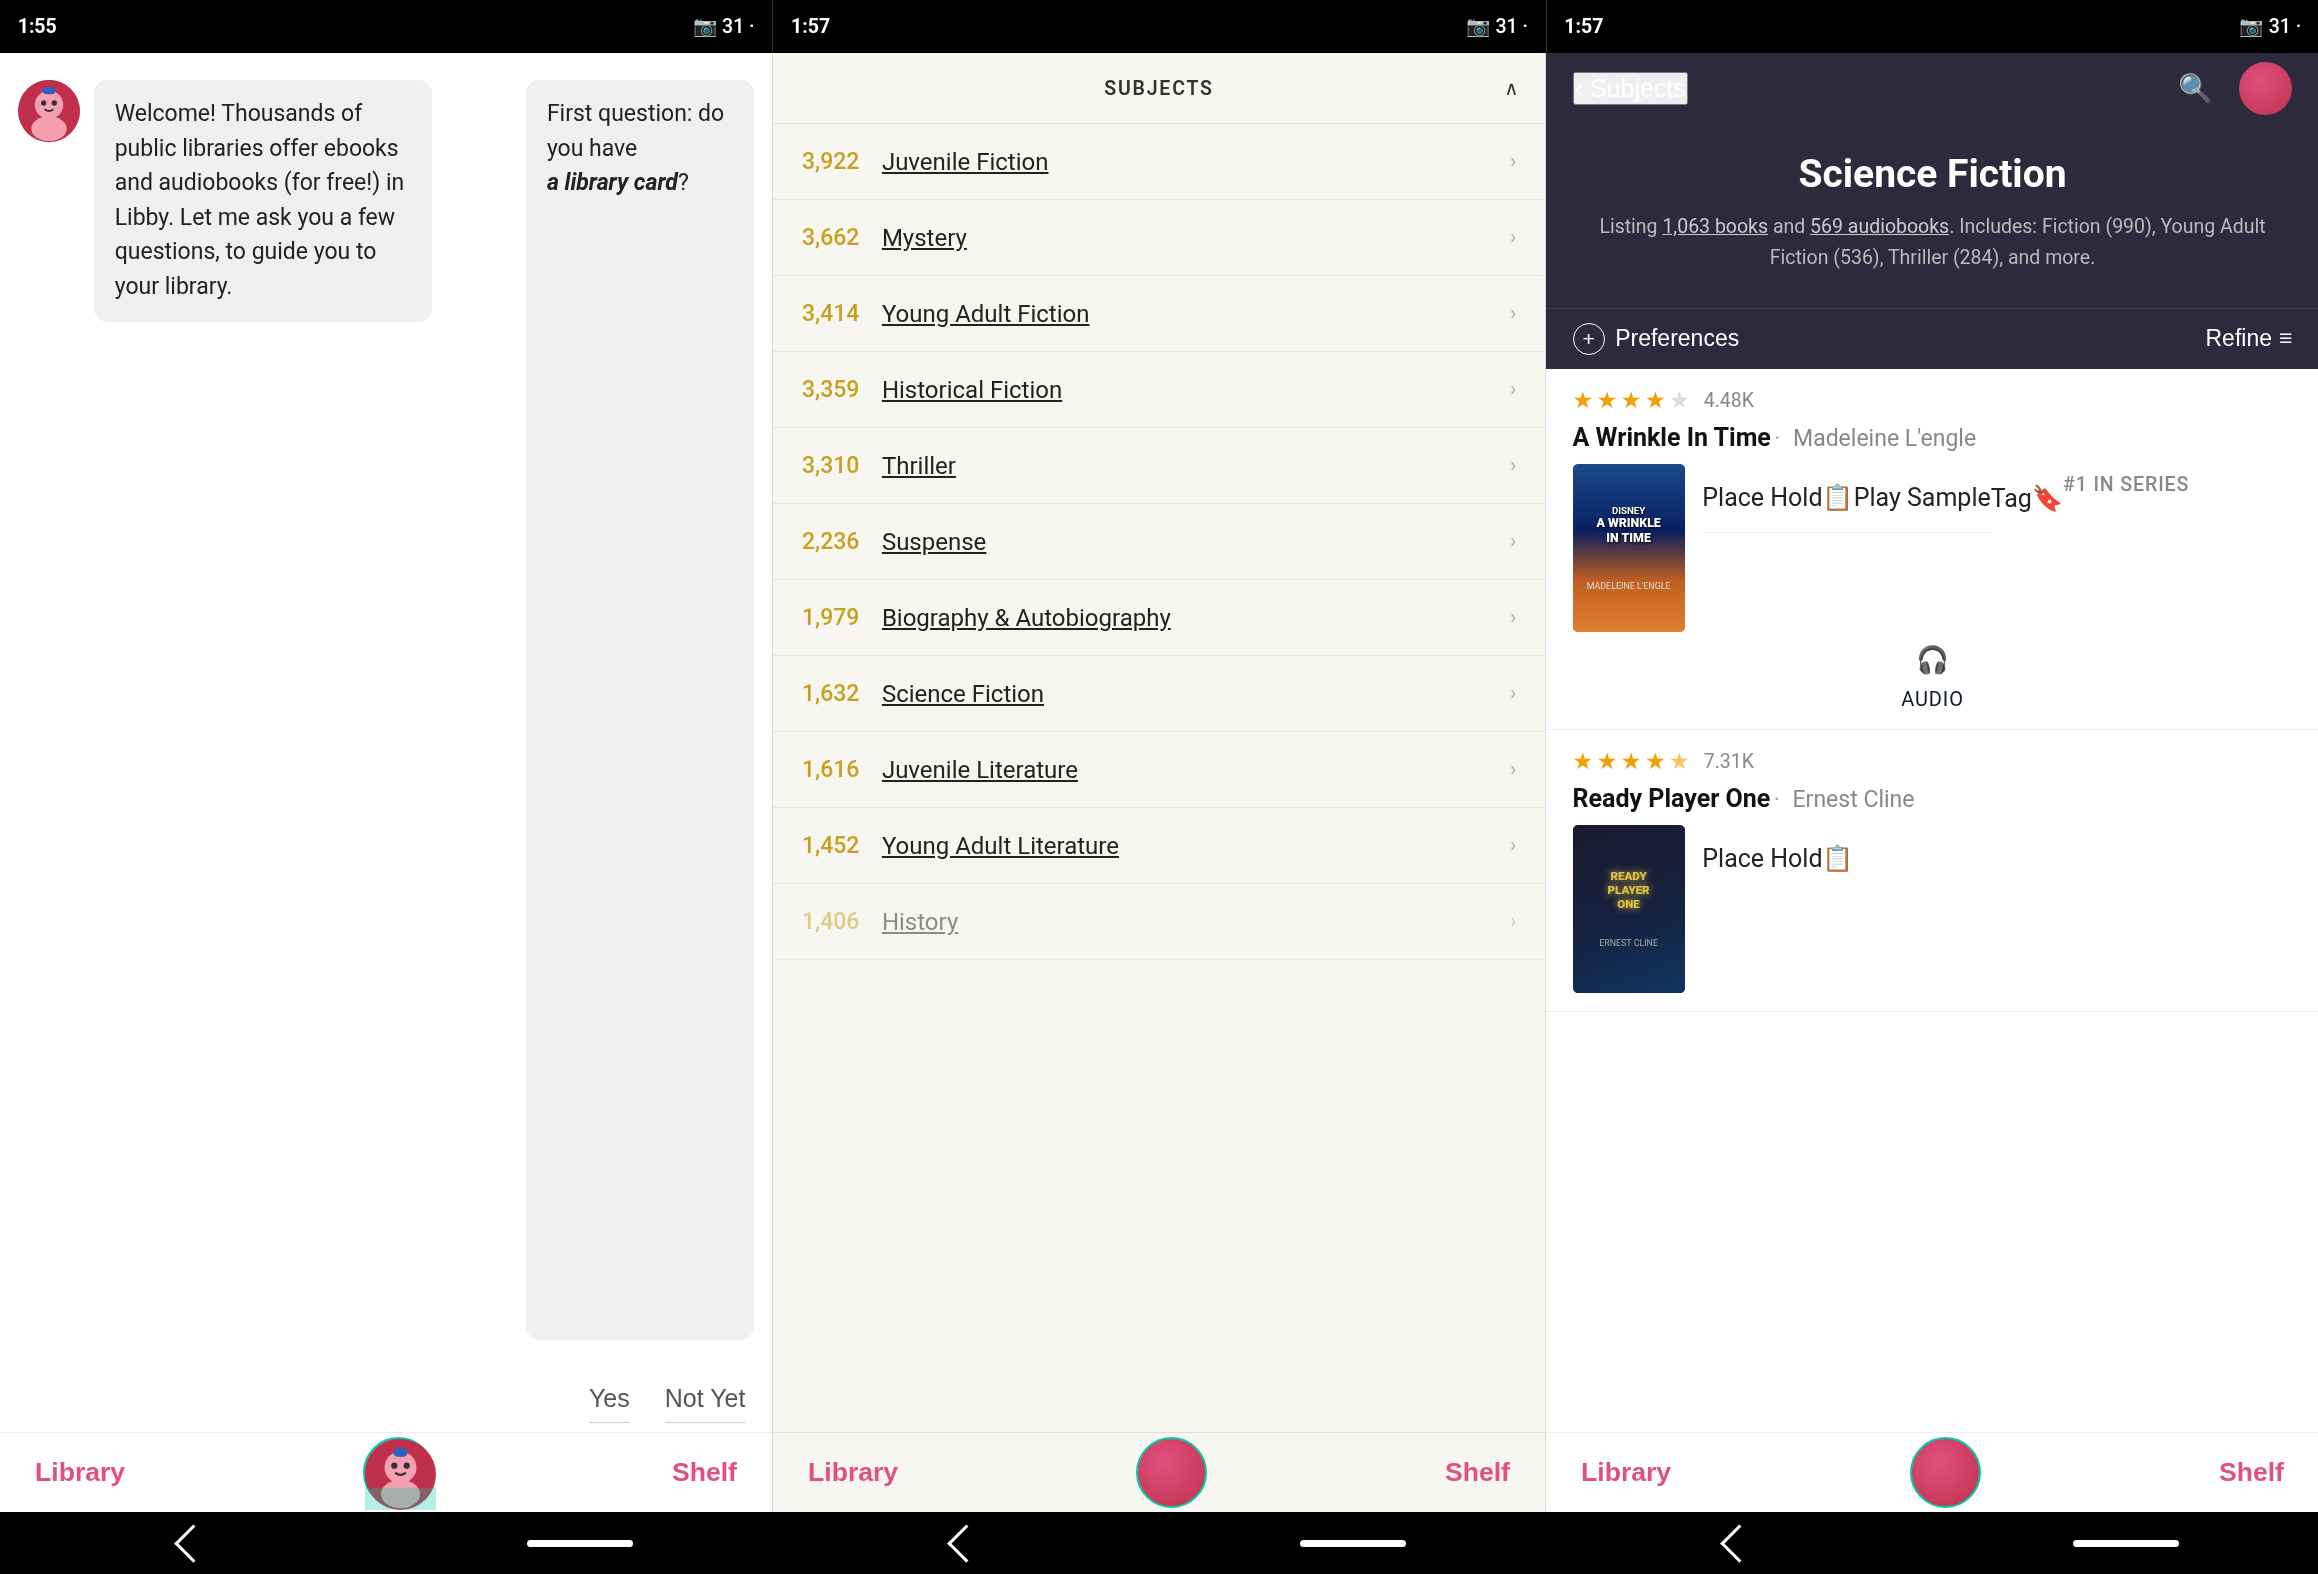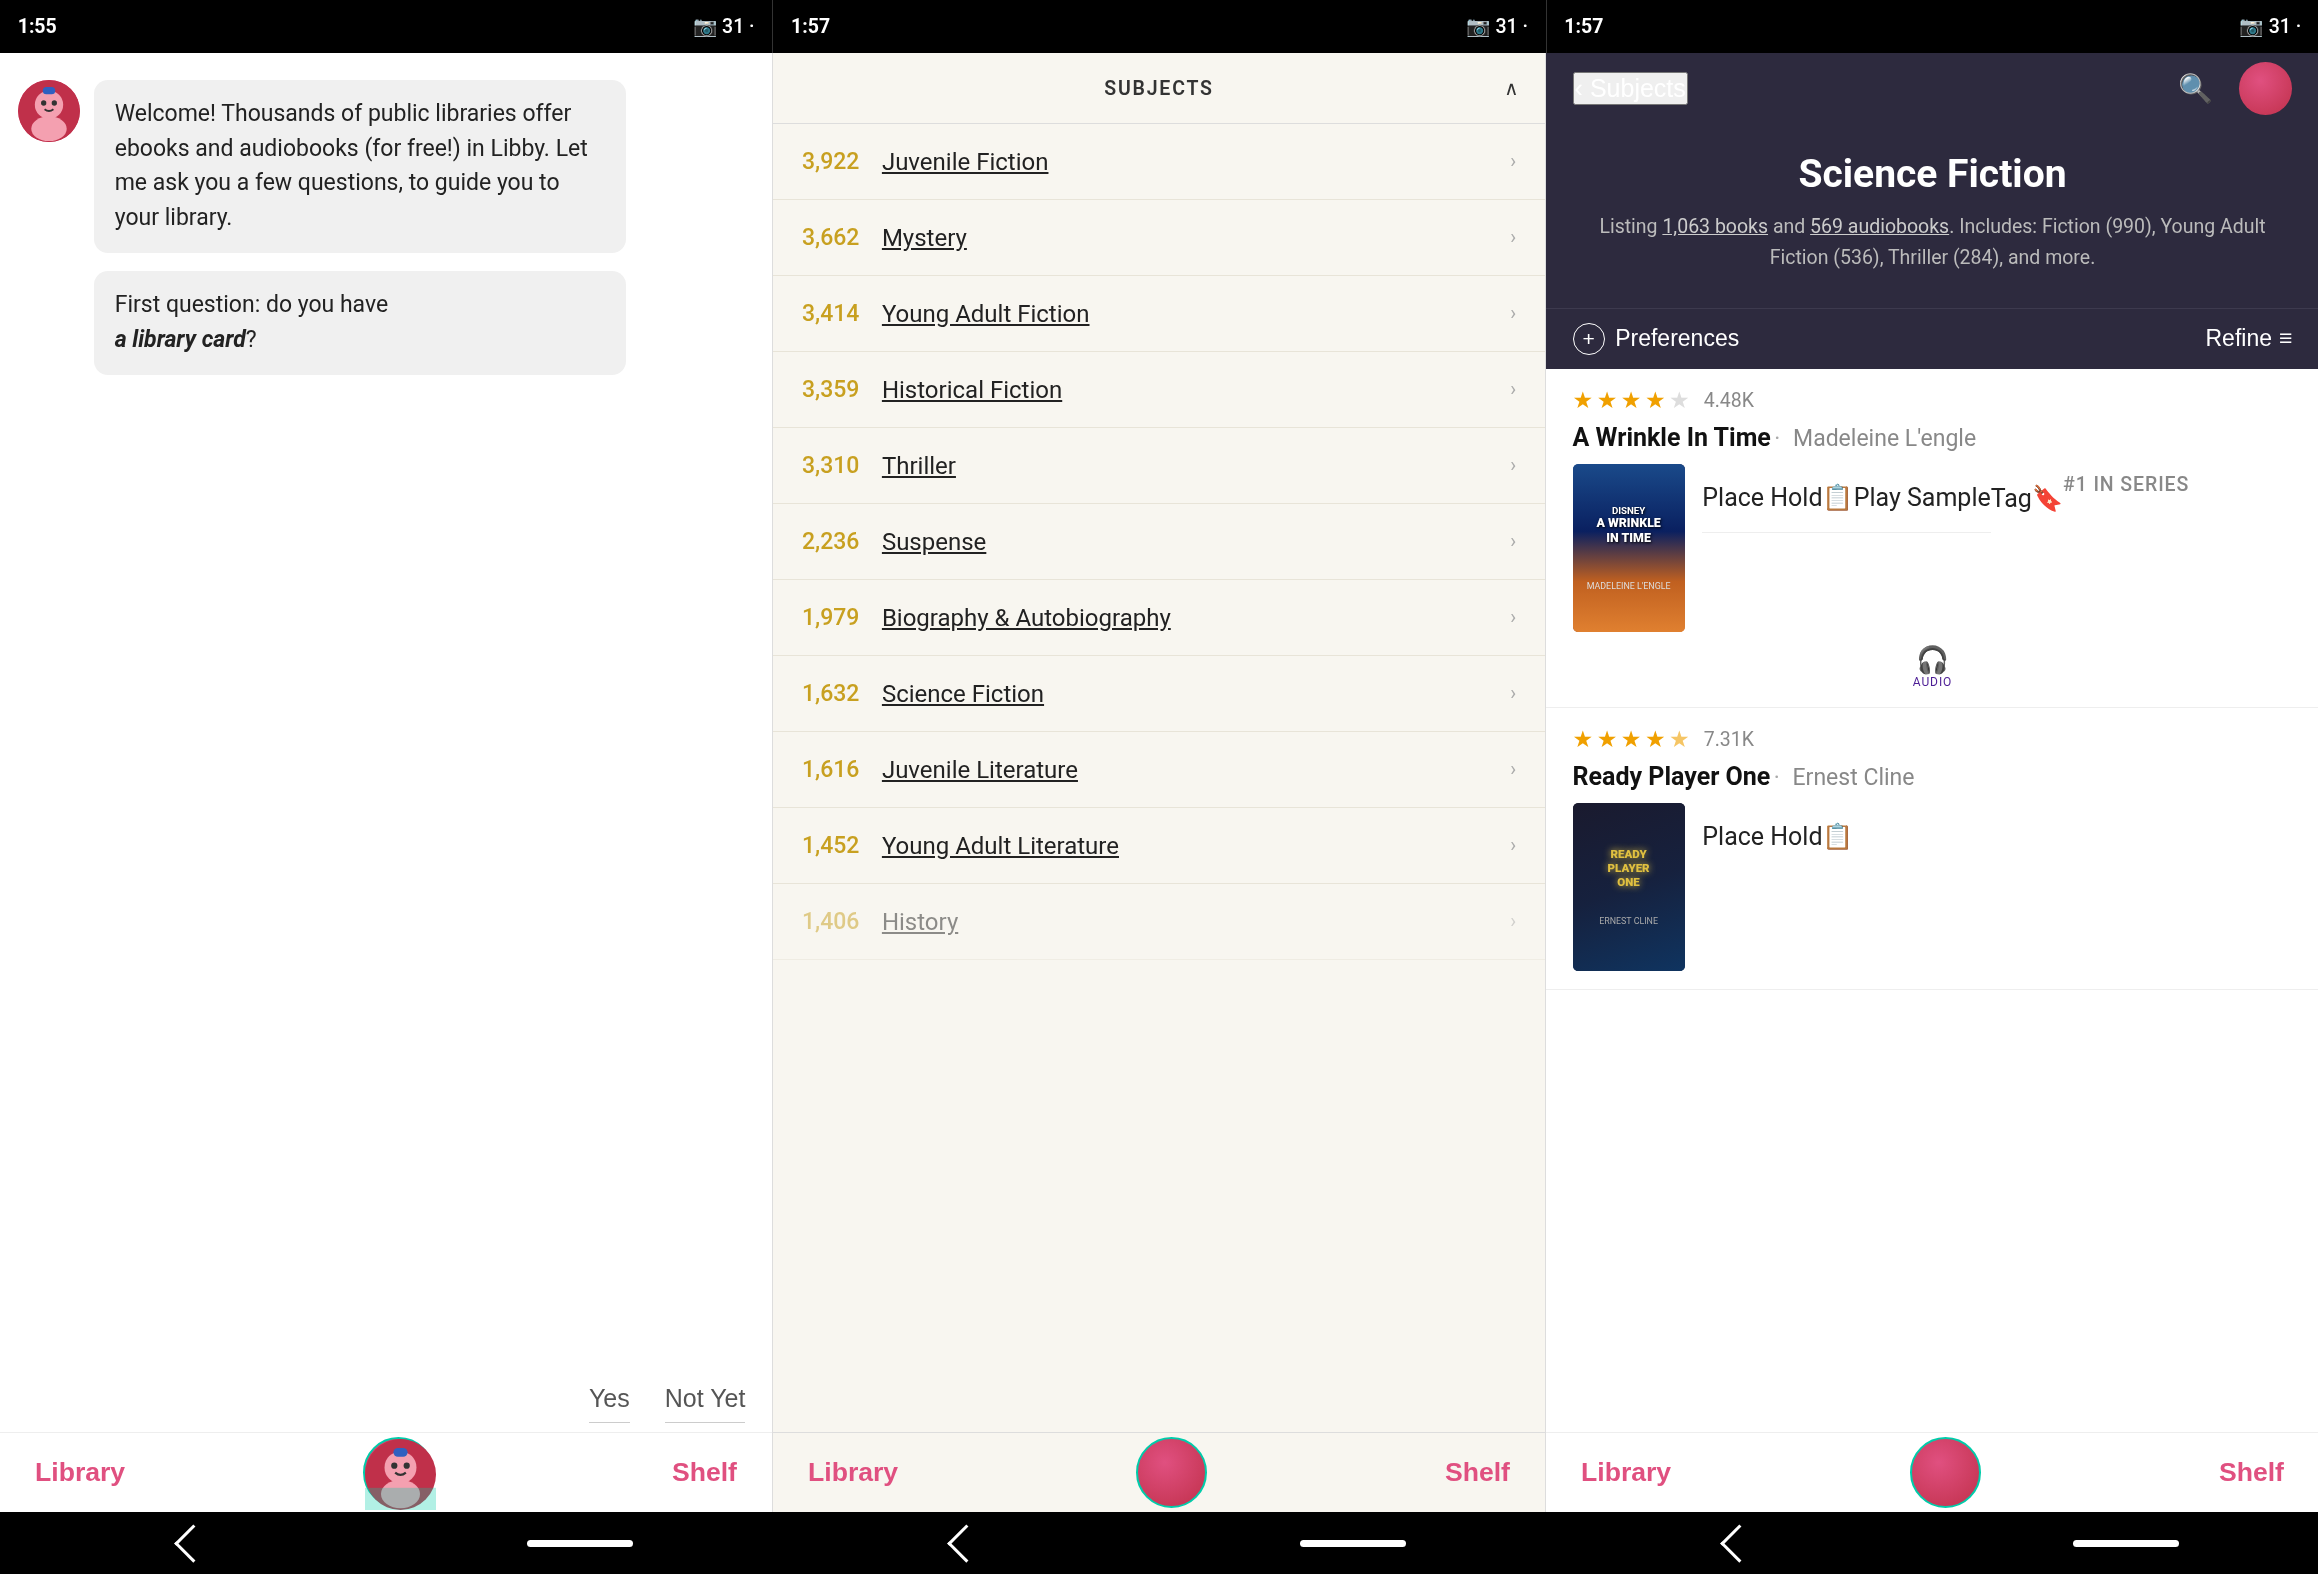--- a/index.html
+++ b/index.html
@@ -50,21 +50,21 @@
       background: #fff;
       display: flex;
       flex-direction: column;
       border-right: 0.9px solid #ddd;
     }
 
     .chat-body {
       flex: 1;
       padding: 26.6px 17.7px;
       display: flex;
-      flex-direction: column;
+      flex-direction: row;
       gap: 17.7px;
     }
 
     .chat-message-row {
       display: flex;
       align-items: flex-start;
       gap: 14px;
     }
 
     .avatar {
@@ -435,23 +435,24 @@
       display: flex;
       flex-direction: column;
       align-items: center;
       margin-top: 12.4px;
     }
     .audio-icon {
       font-size: 26.6px;
       color: #333;
     }
     .audio-label {
-      font-size: 12px;
-      color: #4c1d95;
+      font-size: 20px;
+      color: #0f172a;
       letter-spacing: 0.9px;
+      margin-top: 12px;
     }
 
     .detail-nav {
       height: 80px;
       background: #fff;
       display: flex;
       align-items: center;
       justify-content: space-between;
       padding: 0 35px;
       border-top: 0.9px solid #eee;

